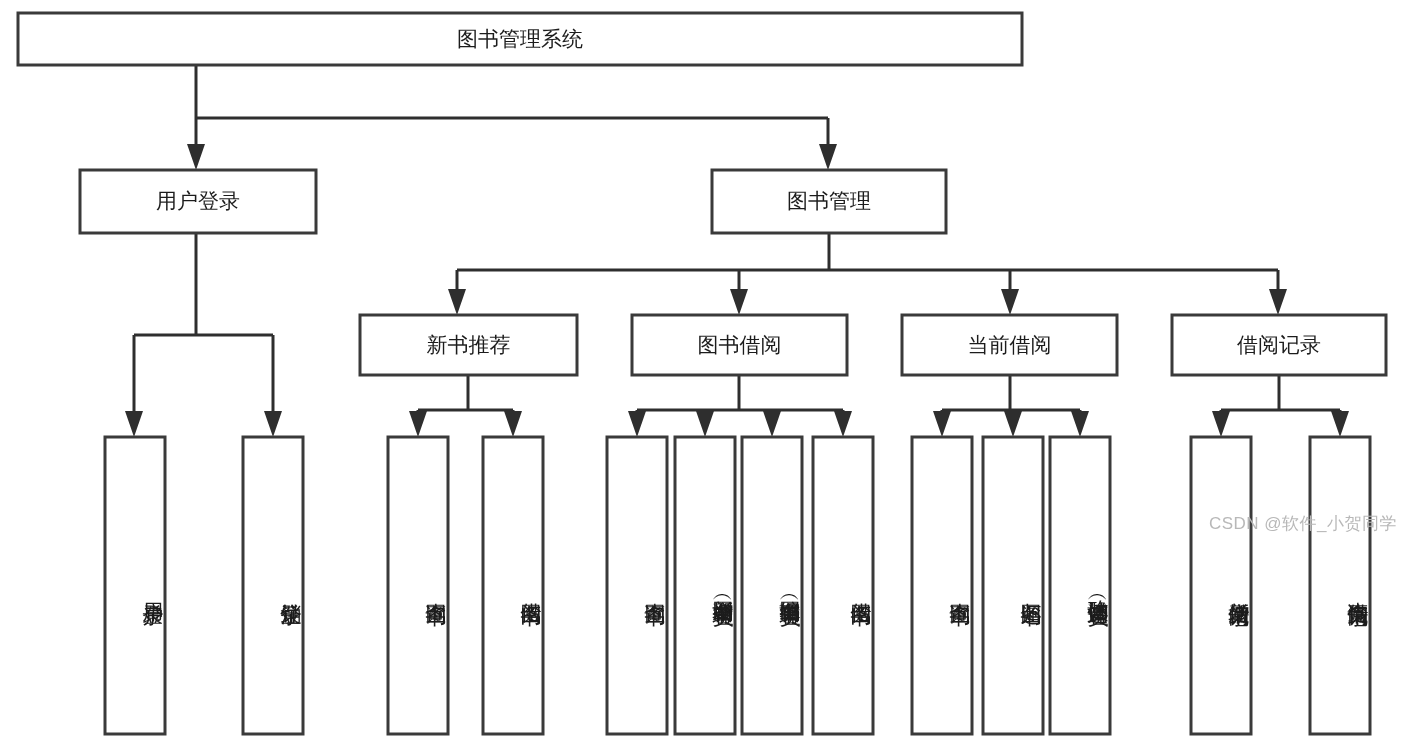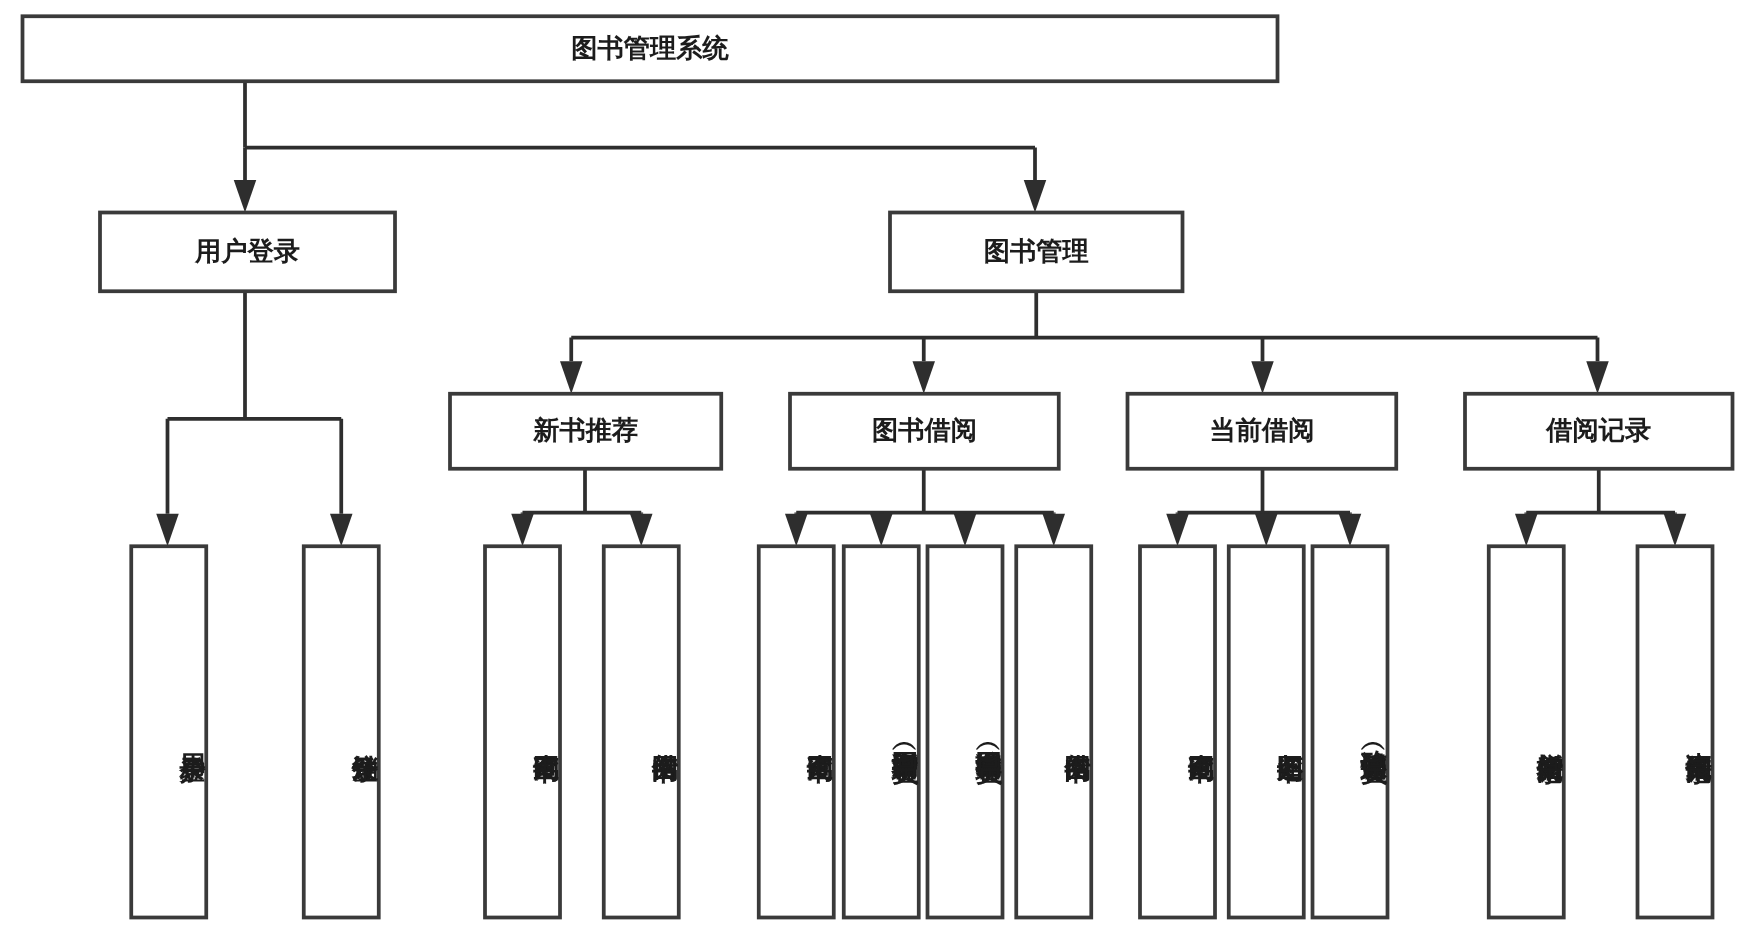--- a/index.html
+++ b/index.html
@@ -11,21 +11,20 @@
     width: 1405px;
     height: 747px;
     font-family: "Liberation Sans", "DejaVu Sans", sans-serif;
     overflow: hidden;
   }
   #diagram-root {
     position: relative;
     width: 1405px;
     height: 539px;
     background: #ffffff;
-    font-weight: bold;
   }
   svg.diagram-svg {
     position: absolute;
     left: 0;
     top: 0;
     width: 1405px;
     height: 747px;
   }
   .node-box {
     fill: #ffffff;
@@ -179,14 +178,15 @@
       <div class="node-label-v" style="left: 675px; top: 437px; width: 60px; height: 297px;">新增图书（管理员）</div>
       <div class="node-label-v" style="left: 742px; top: 437px; width: 60px; height: 297px;">编辑图书（管理员）</div>
       <div class="node-label-v" style="left: 813px; top: 437px; width: 60px; height: 297px;">借阅图书</div>
       <div class="node-label-v" style="left: 912px; top: 437px; width: 60px; height: 297px;">查询图书</div>
       <div class="node-label-v" style="left: 983px; top: 437px; width: 60px; height: 297px;">归还图书</div>
       <div class="node-label-v" style="left: 1050px; top: 437px; width: 60px; height: 297px;">确认归还（管理员）</div>
       <div class="node-label-v" style="left: 1191px; top: 437px; width: 60px; height: 297px;">新增借阅记录</div>
       <div class="node-label-v" style="left: 1310px; top: 437px; width: 60px; height: 297px;">查询借阅记录</div>
     </div>
 
+  <div class="watermark">CSDN @软件_小贺同学</div>
 
 </div>
 
 </body></html>

